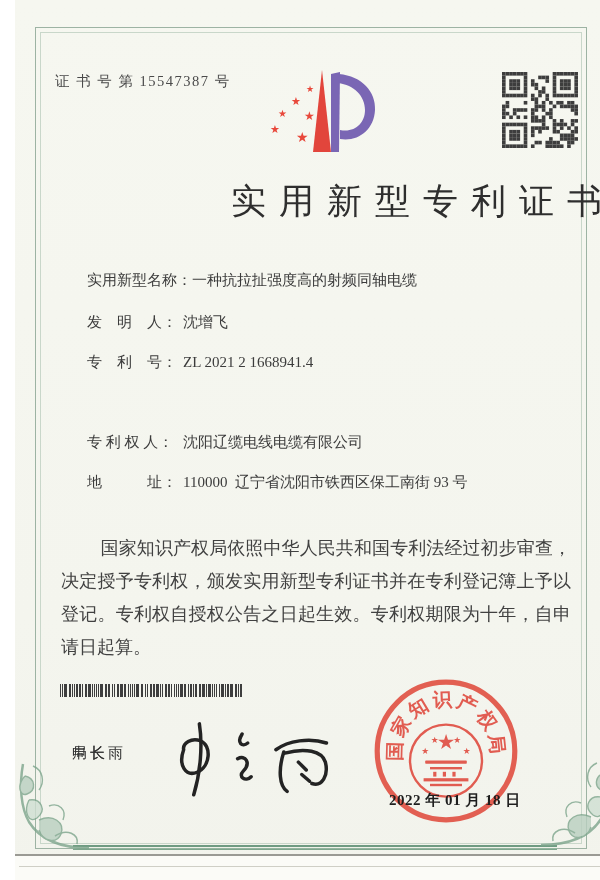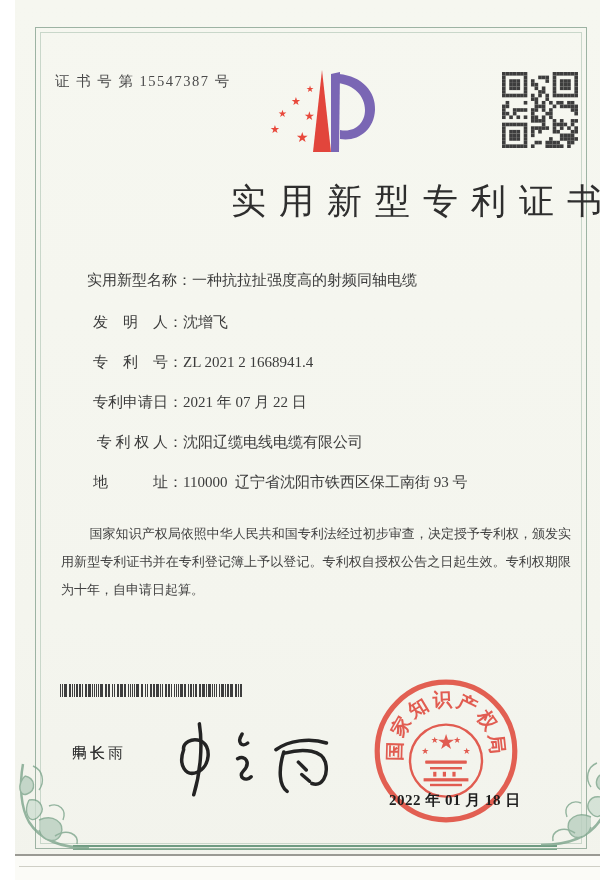--- a/index.html
+++ b/index.html
@@ -23,27 +23,27 @@
   .corner.br{left:522px;top:753px;transform:scaleX(-1);}
 
   .cert-number{position:absolute;left:40px;top:72px;font-size:14.5px;letter-spacing:1.5px;color:#4a4a4a;}
   .logo{position:absolute;left:243px;top:60px;width:122px;height:106px;}
   .qr{position:absolute;left:487px;top:72px;width:76px;height:76px;}
   .qr rect{fill:#3d3d3d;}
 
   .title{position:absolute;left:0;top:178px;width:100%;text-align:right;
          font-size:35px;letter-spacing:13px;text-indent:13px;color:#2e2e2e;font-weight:500;}
 
-  .field{position:absolute;left:57px;font-size:15px;white-space:pre;color:#3b3b3b;text-align:right;}
+  .field{position:absolute;left:57px;font-size:15px;white-space:pre;color:#3b3b3b;}
   .flabel{display:inline-block;min-width:96px;white-space:pre;}
   .fvalue{white-space:pre;}
   .grant2{margin-left:52px;}
 
-  .paras{position:absolute;left:46px;top:520px;width:510px;font-size:13px;
-         line-height:28px;text-align:justify;color:#414141;}
+  .paras{position:absolute;left:46px;top:532px;width:510px;font-size:18px;
+         line-height:33px;text-align:justify;color:#414141;}
   .paras p{margin:0;text-indent:2.2em;}
 
   .barcode{position:absolute;left:45px;top:684px;width:186px;height:13px;}
   .barcode rect{fill:#3e3e3e;}
 
   .signer{position:absolute;left:57px;font-size:15px;letter-spacing:3px;color:#333;font-family:Liberation Serif, serif;}
   .signer.t1{top:744px;}
   .signer.t2{top:744px;}
   .signature{position:absolute;left:152px;top:716px;width:175px;height:90px;}
 
@@ -327,23 +327,20 @@
 
   <div class="field" style="top:254px">
     <span class="flabel">实用新型名称：</span><span class="fvalue">一种抗拉扯强度高的射频同轴电缆</span>
   </div>
   <div class="field" style="top:296px">
     <span class="flabel">发　明　人：</span><span class="fvalue">沈增飞</span>
   </div>
   <div class="field" style="top:336px">
     <span class="flabel">专　利　号：</span><span class="fvalue">ZL 2021 2 1668941.4</span>
   </div>
-  <div class="field" style="top:376px">
-    <span class="flabel">专利申请日：</span><span class="fvalue">2021 年 07 月 22 日</span>
-  </div>
   <div class="field" style="top:416px">
     <span class="flabel">专 利 权 人：</span><span class="fvalue">沈阳辽缆电线电缆有限公司</span>
   </div>
   <div class="field" style="top:456px">
     <span class="flabel">地　　　址：</span><span class="fvalue">110000  辽宁省沈阳市铁西区保工南街 93 号</span>
   </div>
 
   <div class="paras">
     <p>国家知识产权局依照中华人民共和国专利法经过初步审查，决定授予专利权，颁发实用新型专利证书并在专利登记簿上予以登记。专利权自授权公告之日起生效。专利权期限为十年，自申请日起算。</p>
   </div>

